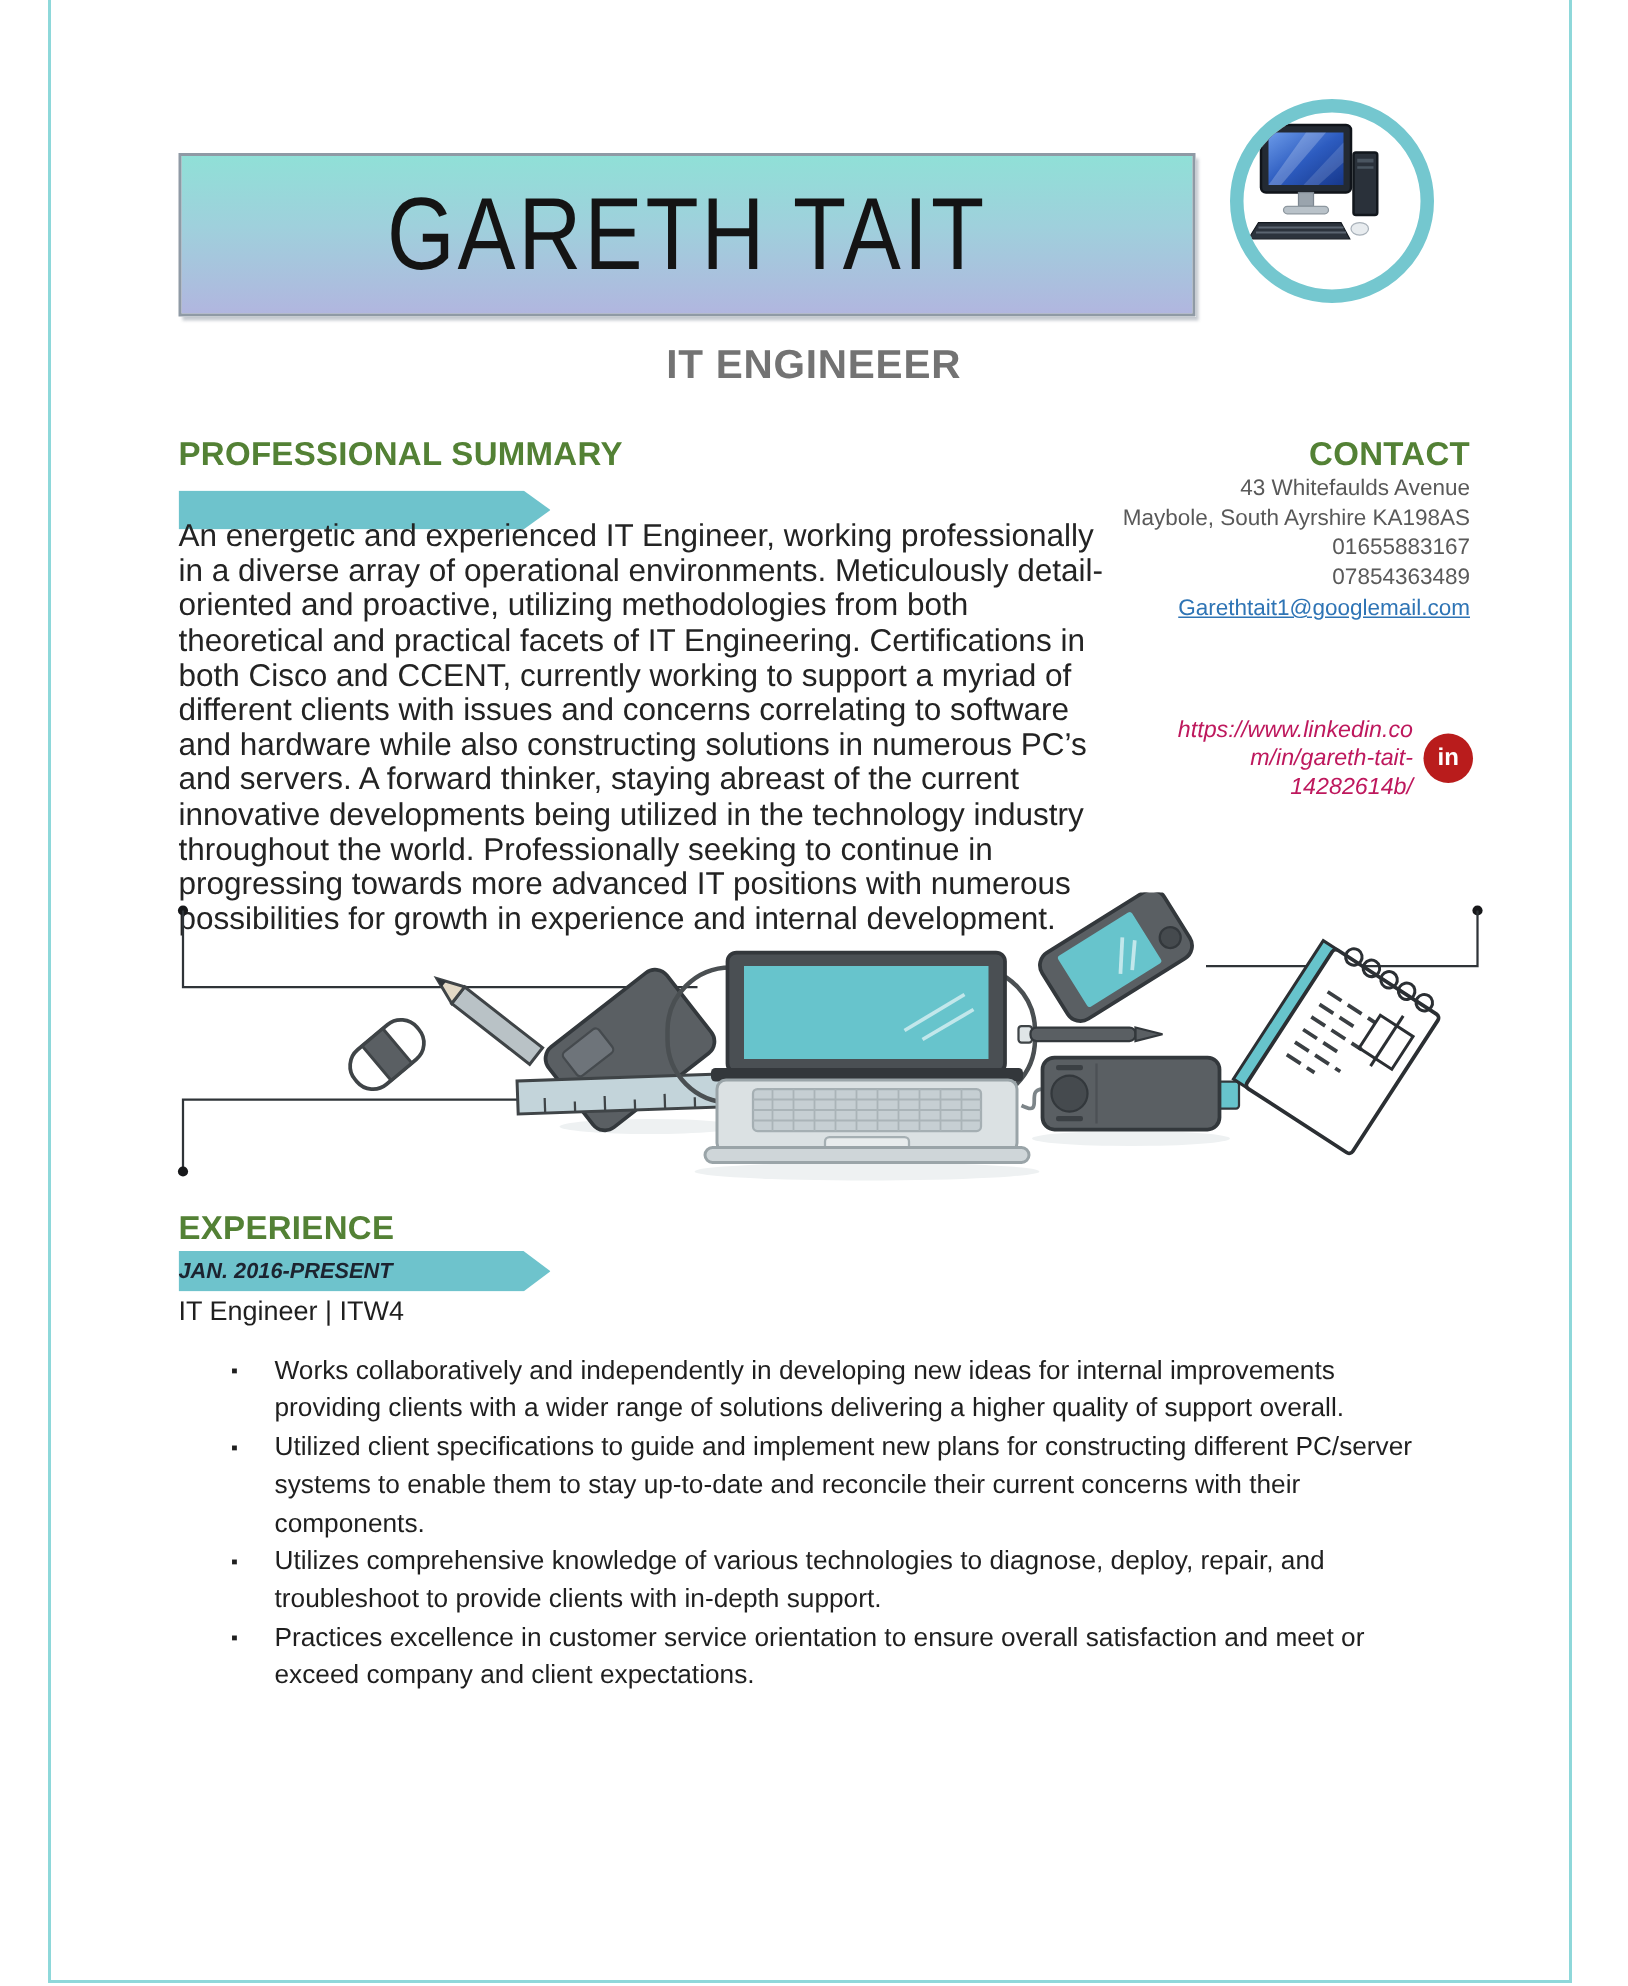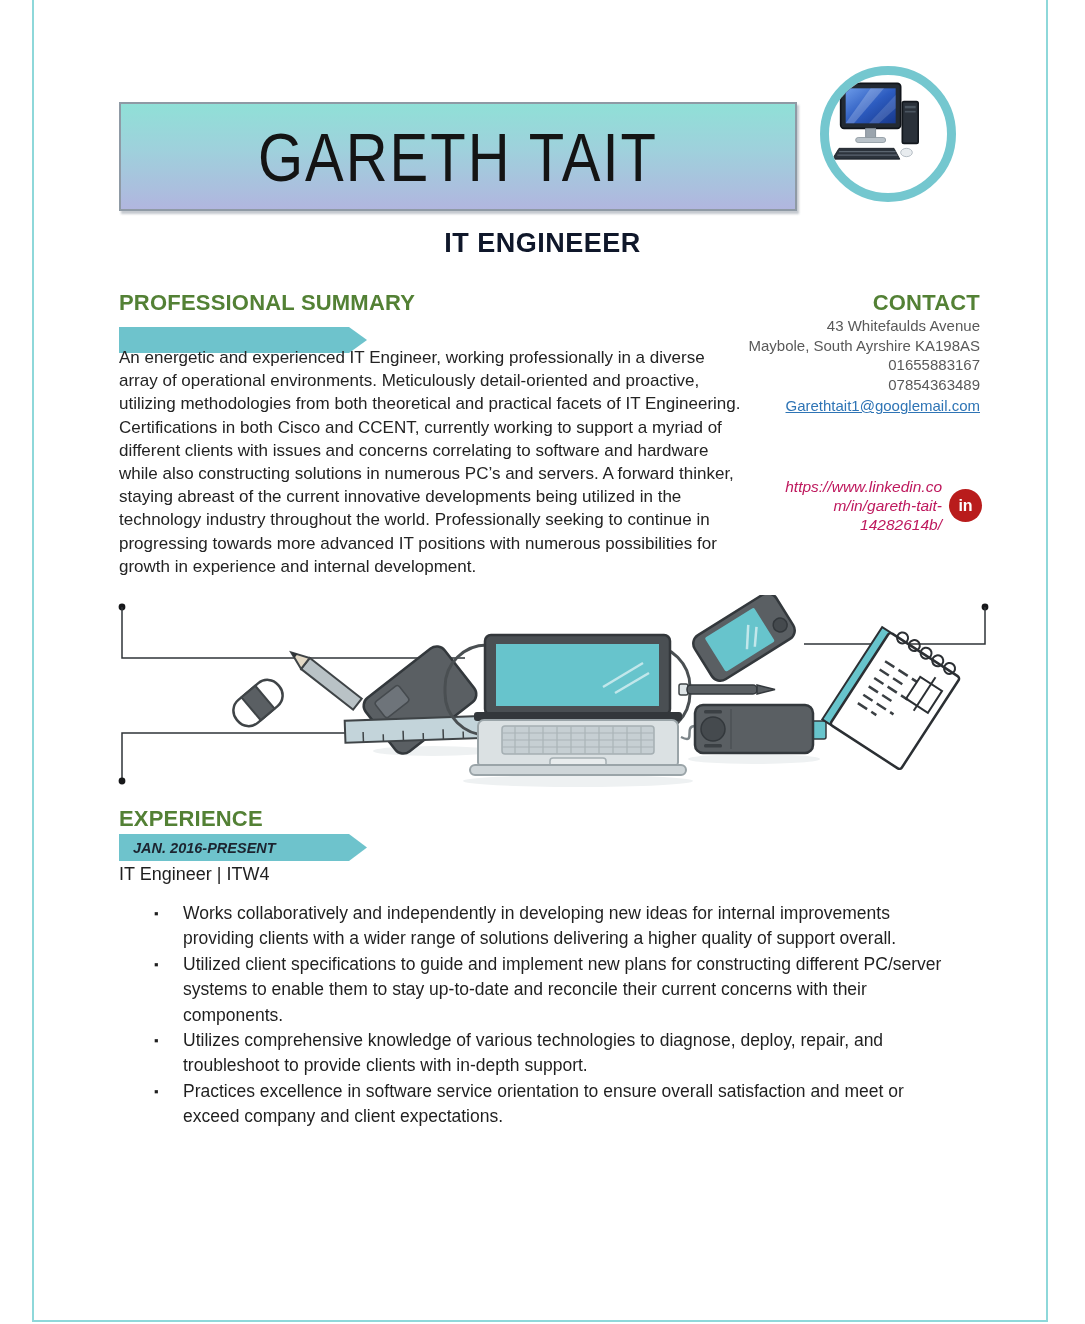--- a/index.html
+++ b/index.html
@@ -11,36 +11,36 @@
          border:2px solid #8ed8da;pointer-events:none;}
 
   
   .header-banner{position:absolute;left:119px;top:102px;width:674px;height:105px;
       background:linear-gradient(180deg,#90e0d7 0%,#9fd0dc 45%,#b1b6df 100%);
       border:2px solid #8f9aa5;box-shadow:2px 3px 2px rgba(125,135,148,.45);
       display:flex;align-items:center;justify-content:center;}
   .name-title{font-size:58px;font-weight:400;letter-spacing:2px;color:#141414;
       transform:scaleY(1.18);transform-origin:center;white-space:nowrap;}
   .role-title{position:absolute;left:0;right:0;top:228px;text-align:center;
-      font-size:27px;font-weight:700;color:#0f172a;letter-spacing:.5px;}
+      font-size:27px;font-weight:700;color:#737373;letter-spacing:.5px;}
 
   .photo-circle{position:absolute;left:820px;top:66px;width:118px;height:118px;
       border:9px solid #74c7cf;border-radius:50%;background:#ffffff;overflow:hidden;}
 
   
   .h-green{position:absolute;font-size:22px;font-weight:700;color:#538135;letter-spacing:.2px;}
 
   
   .banner{position:absolute;background:#6ec3cc;
       clip-path:polygon(0 0,calc(100% - 18px) 0,100% 50%,calc(100% - 18px) 100%,0 100%);}
   .banner .btxt{font-style:italic;font-weight:700;font-size:14.5px;color:#1c2430;
-      padding-left:14px;display:block;}
+      display:block;}
 
   .summary-text{position:absolute;left:119px;top:346px;width:628px;
-      font-size:17px;line-height:23.2px;color:#232323;}
+      font-size:21px;line-height:23.2px;color:#232323;}
 
   
   .contact-block{position:absolute;right:105px;top:316px;text-align:right;
       font-size:15px;line-height:19.5px;color:#595959;}
   .contact-block .email{display:inline-block;margin-top:2px;color:#2e74b5;
       text-decoration:underline;cursor:pointer;font-size:15px;}
   .linkedin-block{position:absolute;right:143px;top:477px;text-align:right;
       font-style:italic;font-size:15.5px;line-height:19px;color:#be185d;}
   .linkedin-badge{position:absolute;left:949px;top:489px;width:33px;height:33px;
       border-radius:50%;background:#b91c1c;color:#ffffff;font-weight:700;font-size:16px;
@@ -246,18 +246,18 @@
   <div class="banner" style="left:119px;top:834px;width:248px;height:27px;display:flex;align-items:center;">
     <span class="btxt">JAN. 2016-PRESENT</span>
   </div>
 
   <div class="job-title">IT Engineer | ITW4</div>
 
   <ul class="bullets">
     <li>Works collaboratively and independently in developing new ideas for internal improvements providing clients with a wider range of solutions delivering a higher quality of support overall.</li>
     <li>Utilized client specifications to guide and implement new plans for constructing different PC/server systems to enable them to stay up-to-date and reconcile their current concerns with their components.</li>
     <li>Utilizes comprehensive knowledge of various technologies to diagnose, deploy, repair, and troubleshoot to provide clients with in-depth support.</li>
-    <li>Practices excellence in software service orientation to ensure overall satisfaction and meet or exceed company and client expectations.</li>
+    <li>Practices excellence in customer service orientation to ensure overall satisfaction and meet or exceed company and client expectations.</li>
   </ul>
 
 
 
 </div>
 
 </body></html>

